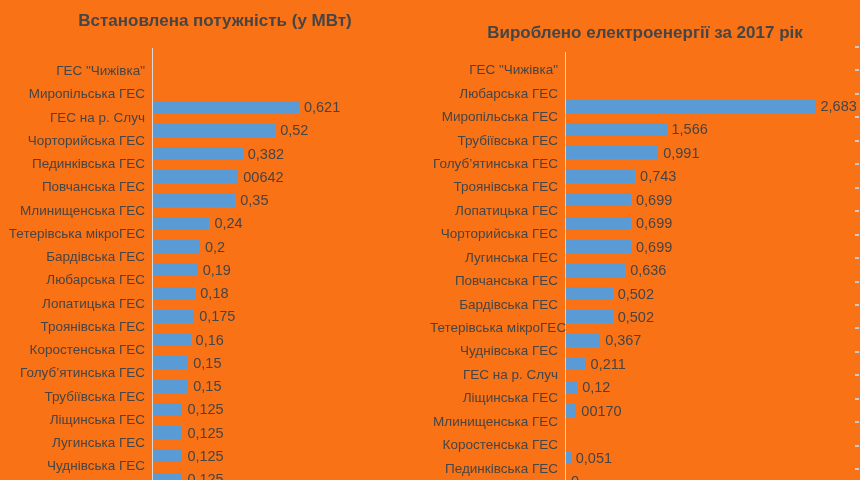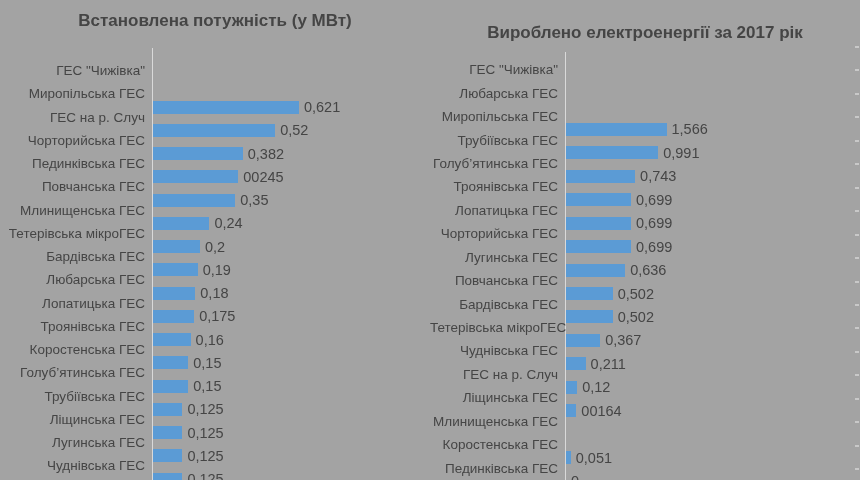--- a/index.html
+++ b/index.html
@@ -1,16 +1,16 @@
 <!DOCTYPE html>
 <html lang="uk"><head>
 <meta charset="utf-8">
 <style>
   html,body{margin:0;padding:0;background:#fff;}
-  #page{position:relative;width:860px;height:480px;background:#a3a3a3;overflow:hidden;
+  #page{position:relative;width:860px;height:480px;background:#f97316;overflow:hidden;
         font-family:"Liberation Sans","DejaVu Sans",sans-serif;}
   .chart{position:absolute;top:0;height:480px;width:430px;}
   #chart-left{left:0;}
   #chart-right{left:430px;}
   .chart-title{position:absolute;left:0;width:100%;text-align:center;
                font-weight:bold;font-size:17px;line-height:22px;color:#454545;}
   #chart-left .chart-title{top:10px;}
   #chart-right .chart-title{top:22px;}
   .chart-title span{display:block;}
   .axis{position:absolute;width:1px;bottom:0;background:#d9d9d9;}
@@ -59,21 +59,21 @@
           <div class="cat">ГЕС на р. Случ</div>
           <div class="plot">
             <div class="bar" style="width: 89.77px; background: rgb(91, 155, 213);"></div>
             <div class="val">0,382</div>
           </div>
         </div>
         <div class="row">
           <div class="cat">Чорторийська ГЕС</div>
           <div class="plot">
             <div class="bar" style="width: 85.305px; background: rgb(91, 155, 213);"></div>
-            <div class="val">00245</div>
+            <div class="val">00642</div>
           </div>
         </div>
         <div class="row">
           <div class="cat">Пединківська ГЕС</div>
           <div class="plot">
             <div class="bar" style="width: 82.25px; background: rgb(91, 155, 213);"></div>
             <div class="val">0,35</div>
           </div>
         </div>
         <div class="row">
@@ -167,20 +167,24 @@
   </div>
 
   <div class="chart" id="chart-right">
     <div class="chart-title">
       <span>Вироблено електроенергії за 2017 рік</span>
     </div>
     <div class="axis" style="background: rgb(217, 217, 217);"></div>
     <div class="rows">
         <div class="row">
           <div class="cat">ГЕС "Чижівка"</div>
+          <div class="plot">
+            <div class="bar" style="width: 249.519px; background: rgb(91, 155, 213);"></div>
+            <div class="val">2,683</div>
+          </div>
         </div>
         <div class="row">
           <div class="cat">Любарська ГЕС</div>
           <div class="plot">
             <div class="bar" style="width: 100.533px; background: rgb(91, 155, 213);"></div>
             <div class="val">1,566</div>
           </div>
         </div>
         <div class="row">
           <div class="cat">Миропільська ГЕС</div>
@@ -256,21 +260,21 @@
           <div class="cat">Чуднівська ГЕС</div>
           <div class="plot">
             <div class="bar" style="width: 11.16px; background: rgb(91, 155, 213);"></div>
             <div class="val">0,12</div>
           </div>
         </div>
         <div class="row">
           <div class="cat">ГЕС на р. Случ</div>
           <div class="plot">
             <div class="bar" style="width: 10.323px; background: rgb(91, 155, 213);"></div>
-            <div class="val">00164</div>
+            <div class="val">00170</div>
           </div>
         </div>
         <div class="row">
           <div class="cat">Ліщинська ГЕС</div>
         </div>
         <div class="row">
           <div class="cat">Млинищенська ГЕС</div>
           <div class="plot">
             <div class="bar" style="width: 4.743px; background: rgb(91, 155, 213);"></div>
             <div class="val">0,051</div>

